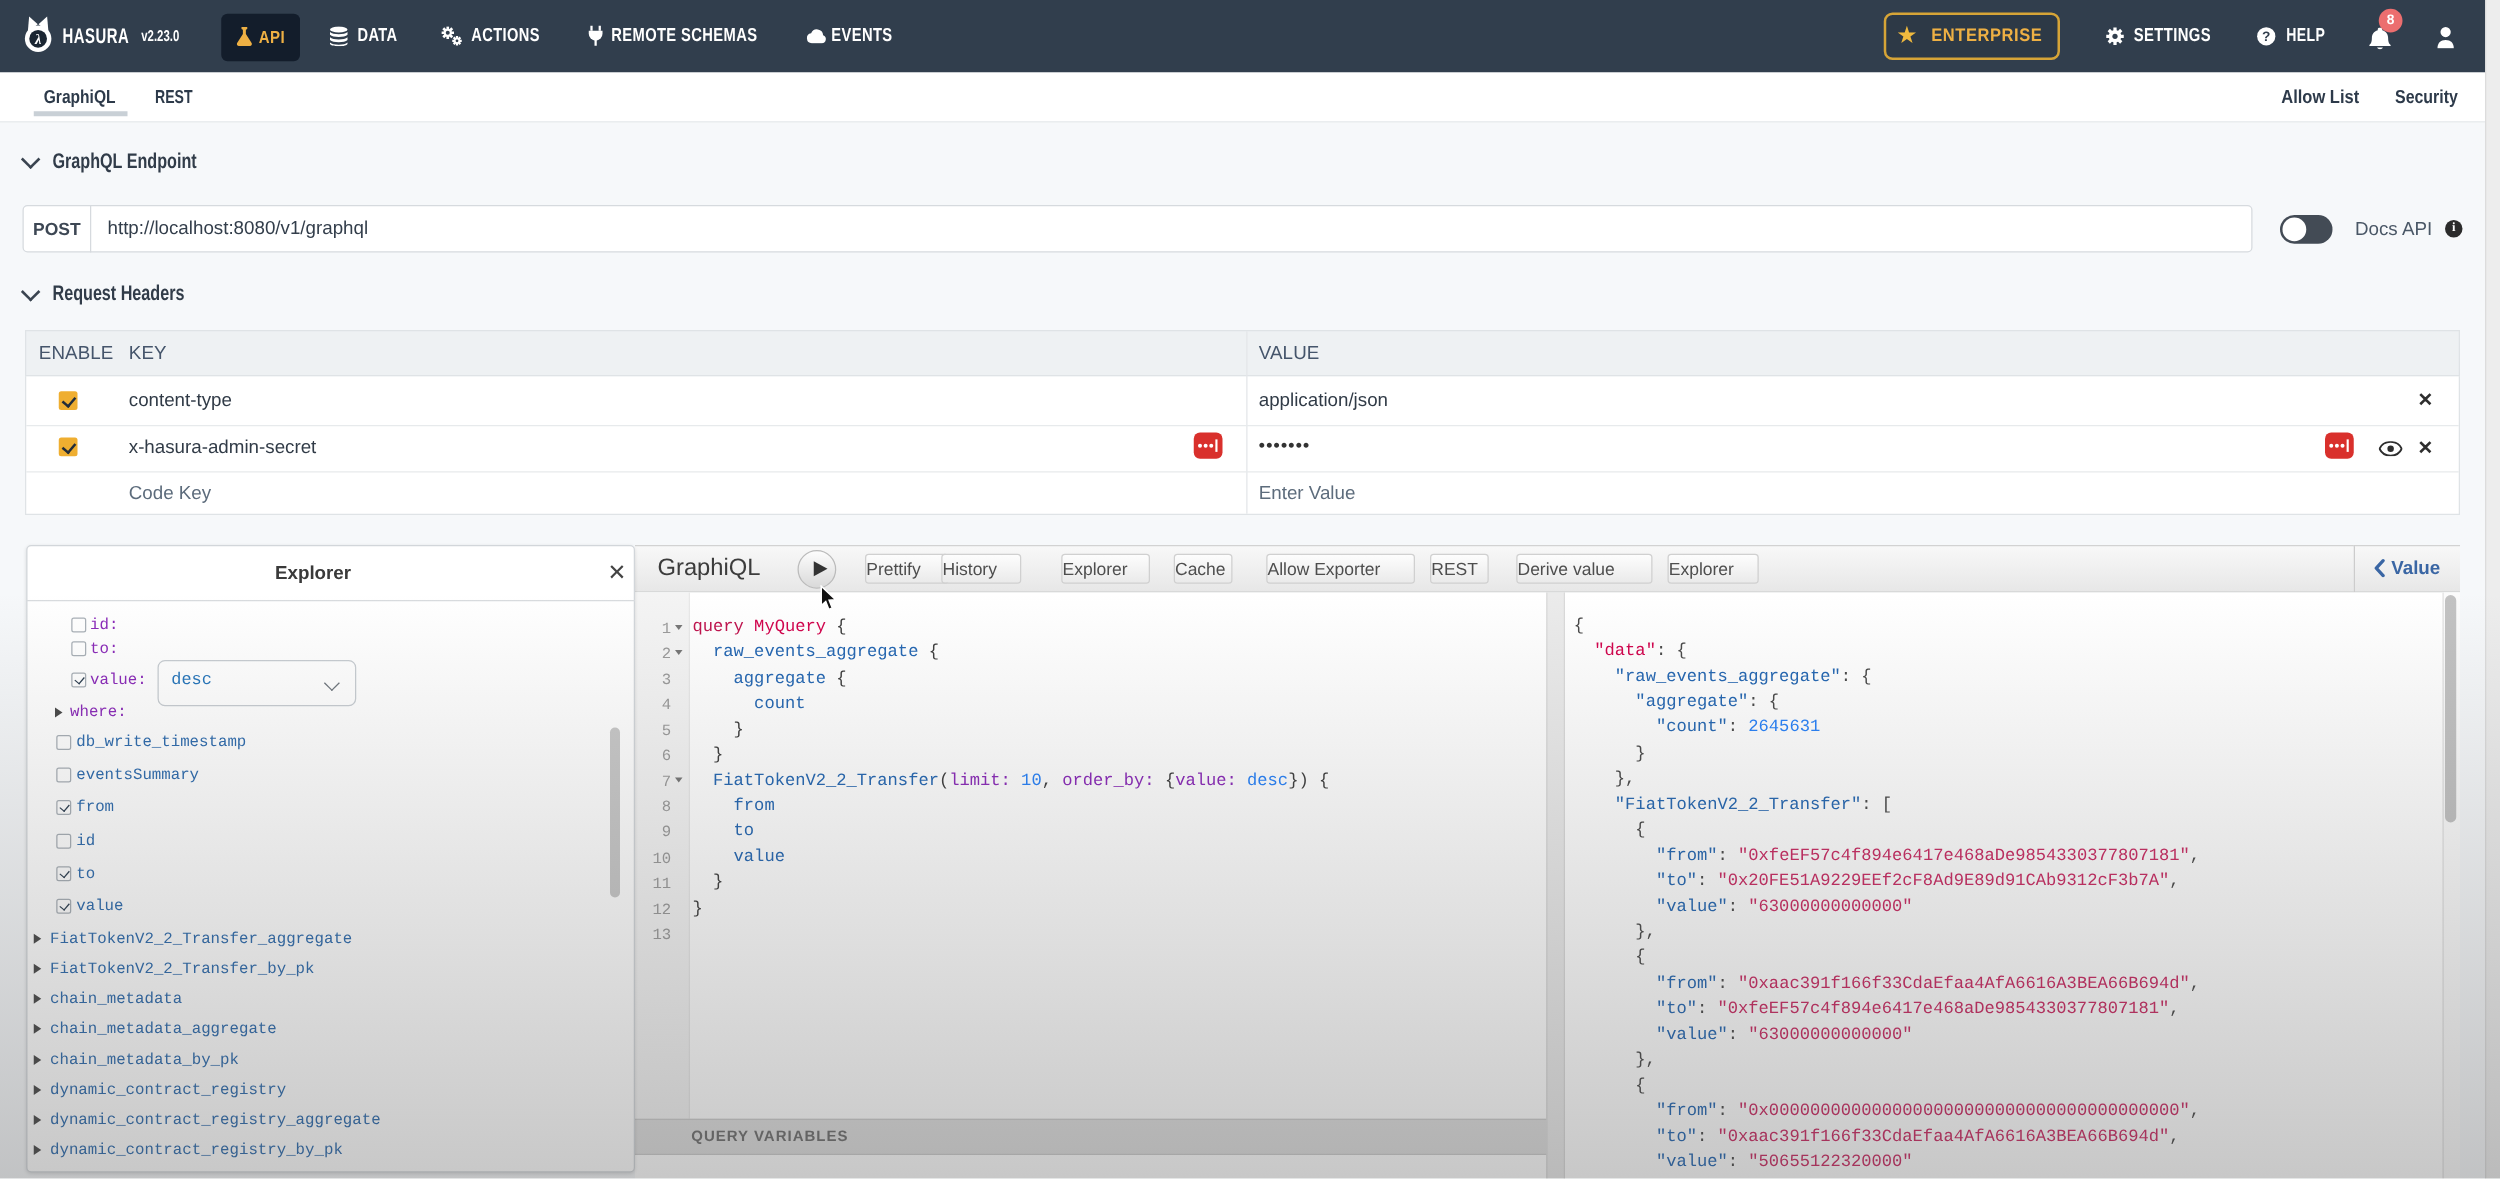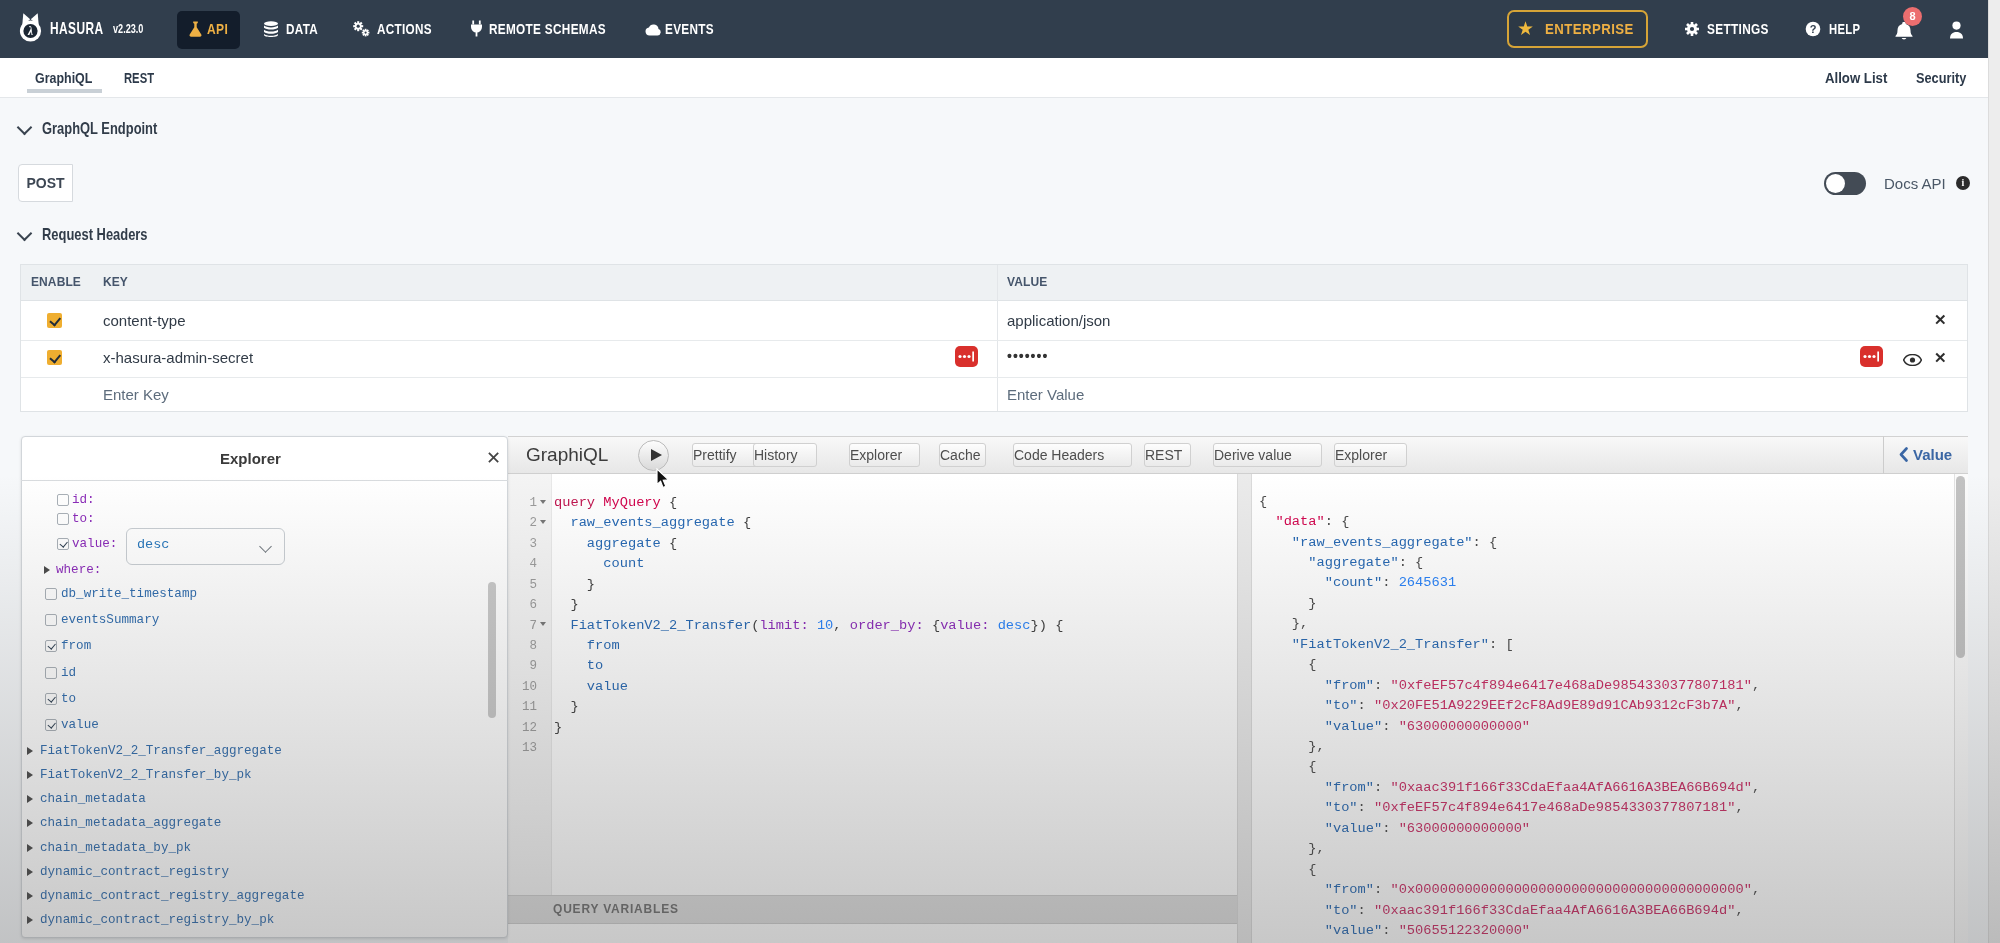--- a/index.html
+++ b/index.html
@@ -17,21 +17,21 @@
   .chev{width:9px;height:9px;border-left:2.4px solid #3a4450;border-bottom:2.4px solid #3a4450;transform:rotate(-45deg)}
   .h1{font-size:17px;font-weight:700;color:#313c49;display:inline-block;transform:scaleX(.76);transform-origin:0 50%}
   
   #postbox{left:18px;top:164px;width:55px;height:38px;background:#fff;border:1px solid #d6dade;border-radius:4px 0 0 4px;box-sizing:border-box;text-align:center;line-height:36px;font-size:14px;font-weight:700;color:#3d4754}
   #urlbox{left:72px;top:164px;width:1730px;height:38px;background:#fff;border:1px solid #d6dade;box-sizing:border-box;border-radius:0 4px 4px 0;line-height:36px;font-size:15px;color:#333e4b;padding-left:13px}
   #toggle{left:1824px;top:172px;width:42px;height:23px;border-radius:12px;background:#434b55}
   #knob{left:1826px;top:174px;width:19px;height:19px;border-radius:50%;background:#fff}
   
   #tbl{left:20px;top:264px;width:1948px;height:148px;background:#fff;border:1px solid #dfe3e6;box-sizing:border-box}
   #tblhead{left:20px;top:264px;width:1948px;height:37px;background:#eef1f3;border:1px solid #dfe3e6;box-sizing:border-box}
-  .thl{font-size:12px;font-weight:700;color:#45556b;letter-spacing:.1px;line-height:37px}
+  .thl{font-size:15px;font-weight:400;color:#45556b;letter-spacing:.1px;line-height:37px}
   .rowline{height:1px;background:#e7eaec;width:1946px;left:21px}
   .celltx{font-size:15px;color:#313b47}
   .phtx{font-size:15px;color:#5d6c7c}
   .cbx{width:15px;height:15px;background:#efae30;border-radius:2px}
   .cbx:after{content:"";position:absolute;left:3px;top:3.5px;width:8px;height:4.5px;border-left:2px solid #222c39;border-bottom:2px solid #222c39;transform:rotate(-50deg)}
   .xico{font-size:15px;font-weight:700;color:#2e2e2e;font-family:"Liberation Sans",sans-serif}
   .redico{width:23px;height:21px;background:#d9302c;border-radius:5px}
   
   #topbar{left:508px;top:436px;width:1375px;height:38px;background:linear-gradient(#f8f8f8,#e7e7e7);border-top:1px solid #d2d2d2;border-bottom:1px solid #cfcfcf;box-sizing:border-box}
   #docsbar{left:1883px;top:436px;width:85px;height:38px;background:linear-gradient(#f8f8f8,#e7e7e7);border-top:1px solid #d2d2d2;border-bottom:1px solid #cfcfcf;border-left:1px solid #ccc;box-sizing:border-box}
@@ -159,20 +159,21 @@
   <div class="ab" id="tabrow"></div>
   <span class="ab tabt" style="left:35px;top:58px;transform:scaleX(.83);transform-origin:0 50%">GraphiQL</span>
   <div class="ab" style="left:27px;top:89px;width:75px;height:4px;background:#c9d0d6"></div>
   <span class="ab tabt" style="left:124px;top:58px;transform:scaleX(.75);transform-origin:0 50%">REST</span>
   <span class="ab tabt" style="left:1825px;top:58px;font-weight:600;transform:scaleX(.88);transform-origin:0 50%">Allow List</span>
   <span class="ab tabt" style="left:1916px;top:58px;font-weight:600;transform:scaleX(.85);transform-origin:0 50%">Security</span>
 
   <div class="ab chev" style="left:19px;top:122px"></div>
   <span class="ab h1" style="left:42px;top:119px">GraphQL Endpoint</span>
   <div class="ab" id="postbox">POST</div>
+  <div class="ab" id="urlbox">http://localhost:8080/v1/graphql</div>
   <div class="ab" id="toggle"></div>
   <div class="ab" id="knob"></div>
   <span class="ab" style="left:1884px;top:175px;font-size:15px;color:#4a5766">Docs API</span>
   <div class="ab" style="left:1956px;top:176px;width:14px;height:14px;border-radius:50%;background:#2b2b2b;text-align:center;line-height:14px;font-size:10px;font-weight:700;color:#fff;font-family:'Liberation Serif',serif">i</div>
 
   <div class="ab chev" style="left:19px;top:228px"></div>
   <span class="ab h1" style="left:42px;top:225px">Request Headers</span>
   <div class="ab" id="tbl"></div>
   <div class="ab" id="tblhead"></div>
   <span class="ab thl" style="left:31px;top:264px">ENABLE</span>
@@ -198,33 +199,33 @@
         <circle cx="5" cy="10.5" r="1.6" fill="#fff"></circle>
         <circle cx="9.5" cy="10.5" r="1.6" fill="#fff"></circle>
         <circle cx="14" cy="10.5" r="1.6" fill="#fff"></circle>
         <rect x="17.3" y="5.5" width="1.7" height="10" fill="#fff"></rect>
       </svg></div>
   <div class="ab" id="ic-eye" style="left:1903px;top:352px"><svg width="19" height="12" viewBox="0 0 19 12">
 <path d="M9.5 0.5 C13.6 0.5 17 3 18.4 6 C17 9 13.6 11.5 9.5 11.5 C5.4 11.5 2 9 0.6 6 C2 3 5.4 0.5 9.5 0.5 Z" fill="none" stroke="#2e2e2e" stroke-width="1.5"></path>
 <circle cx="9.5" cy="6" r="2.6" fill="#2e2e2e"></circle>
 </svg></div>
   <span class="ab xico" style="left:1934px;top:349px">✕</span>
-  <span class="ab phtx" style="left:103px;top:386px">Enter Key</span>
+  <span class="ab phtx" style="left:103px;top:386px">Code Key</span>
   <span class="ab phtx" style="left:1007px;top:386px">Enter Value</span>
 
   <div class="ab" id="topbar"></div>
   <div class="ab" id="docsbar"></div>
   <span class="ab" style="left:526px;top:436px;line-height:38px;font-size:19px;color:#3c3c3c">GraphiQL</span>
   <div class="ab" id="playbtn"></div>
   <div class="ab" style="left:651px;top:449px;width:0;height:0;border-left:11px solid #333;border-top:6.5px solid transparent;border-bottom:6.5px solid transparent"></div>
   <div class="tbtn" style="left:692px;width:67px">Prettify</div>
   <div class="tbtn" style="left:753px;width:64px">History</div>
   <div class="tbtn" style="left:849px;width:71px">Explorer</div>
   <div class="tbtn" style="left:939px;width:47px">Cache</div>
-  <div class="tbtn" style="left:1013px;width:119px">Code Headers</div>
+  <div class="tbtn" style="left:1013px;width:119px">Allow Exporter</div>
   <div class="tbtn" style="left:1144px;width:47px">REST</div>
   <div class="tbtn" style="left:1213px;width:109px">Derive value</div>
   <div class="tbtn" style="left:1334px;width:73px">Explorer</div>
   <div class="ab" style="left:1899px;top:447px"><svg width="9" height="15" viewBox="0 0 9 15">
         <polyline points="7.5,1.5 2,7.5 7.5,13.5" fill="none" stroke="#3a66a4" stroke-width="2.6" stroke-linecap="round" stroke-linejoin="round"></polyline>
       </svg></div>
   <span class="ab" style="left:1913px;top:436px;line-height:38px;font-size:15px;font-weight:700;color:#3a66a4">Value</span>
 
   <div class="ab" id="editorbg"></div>
   <div class="ab" id="gutter"></div>

